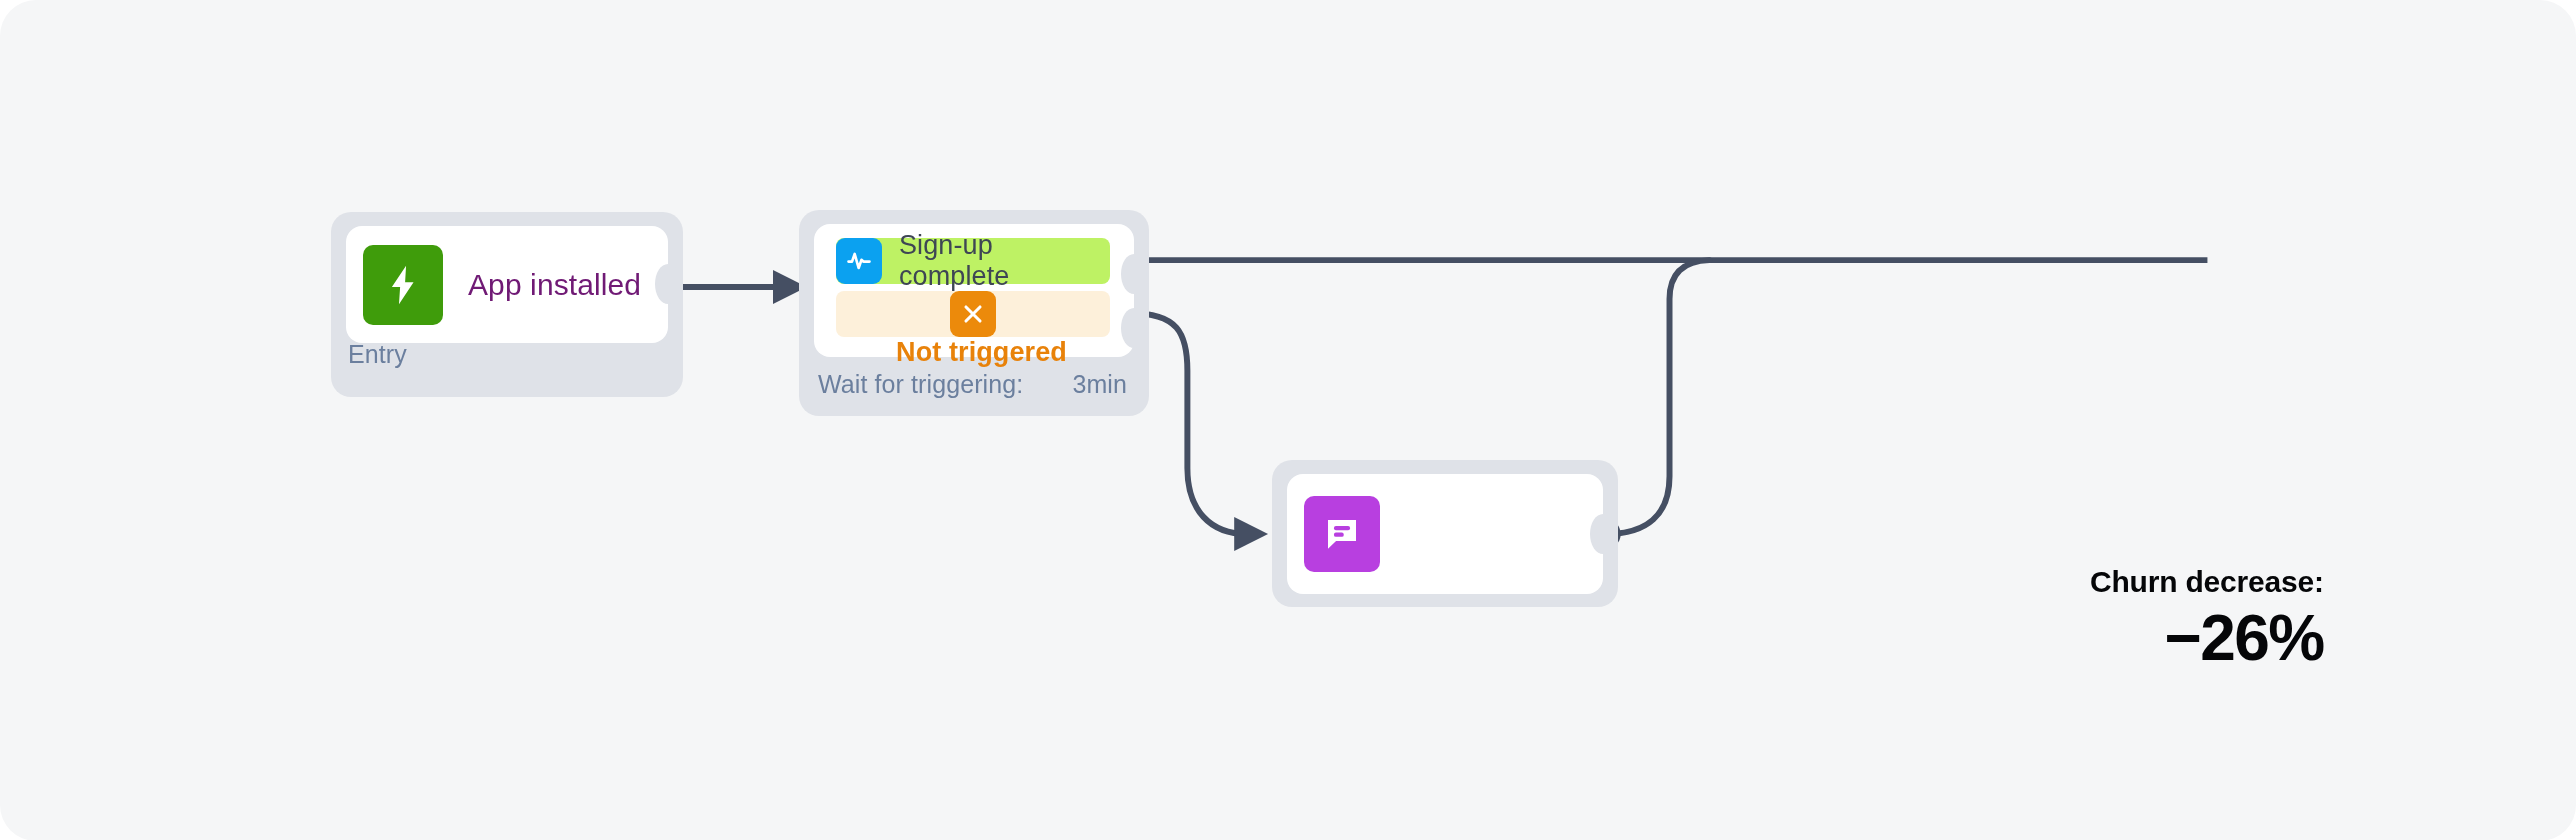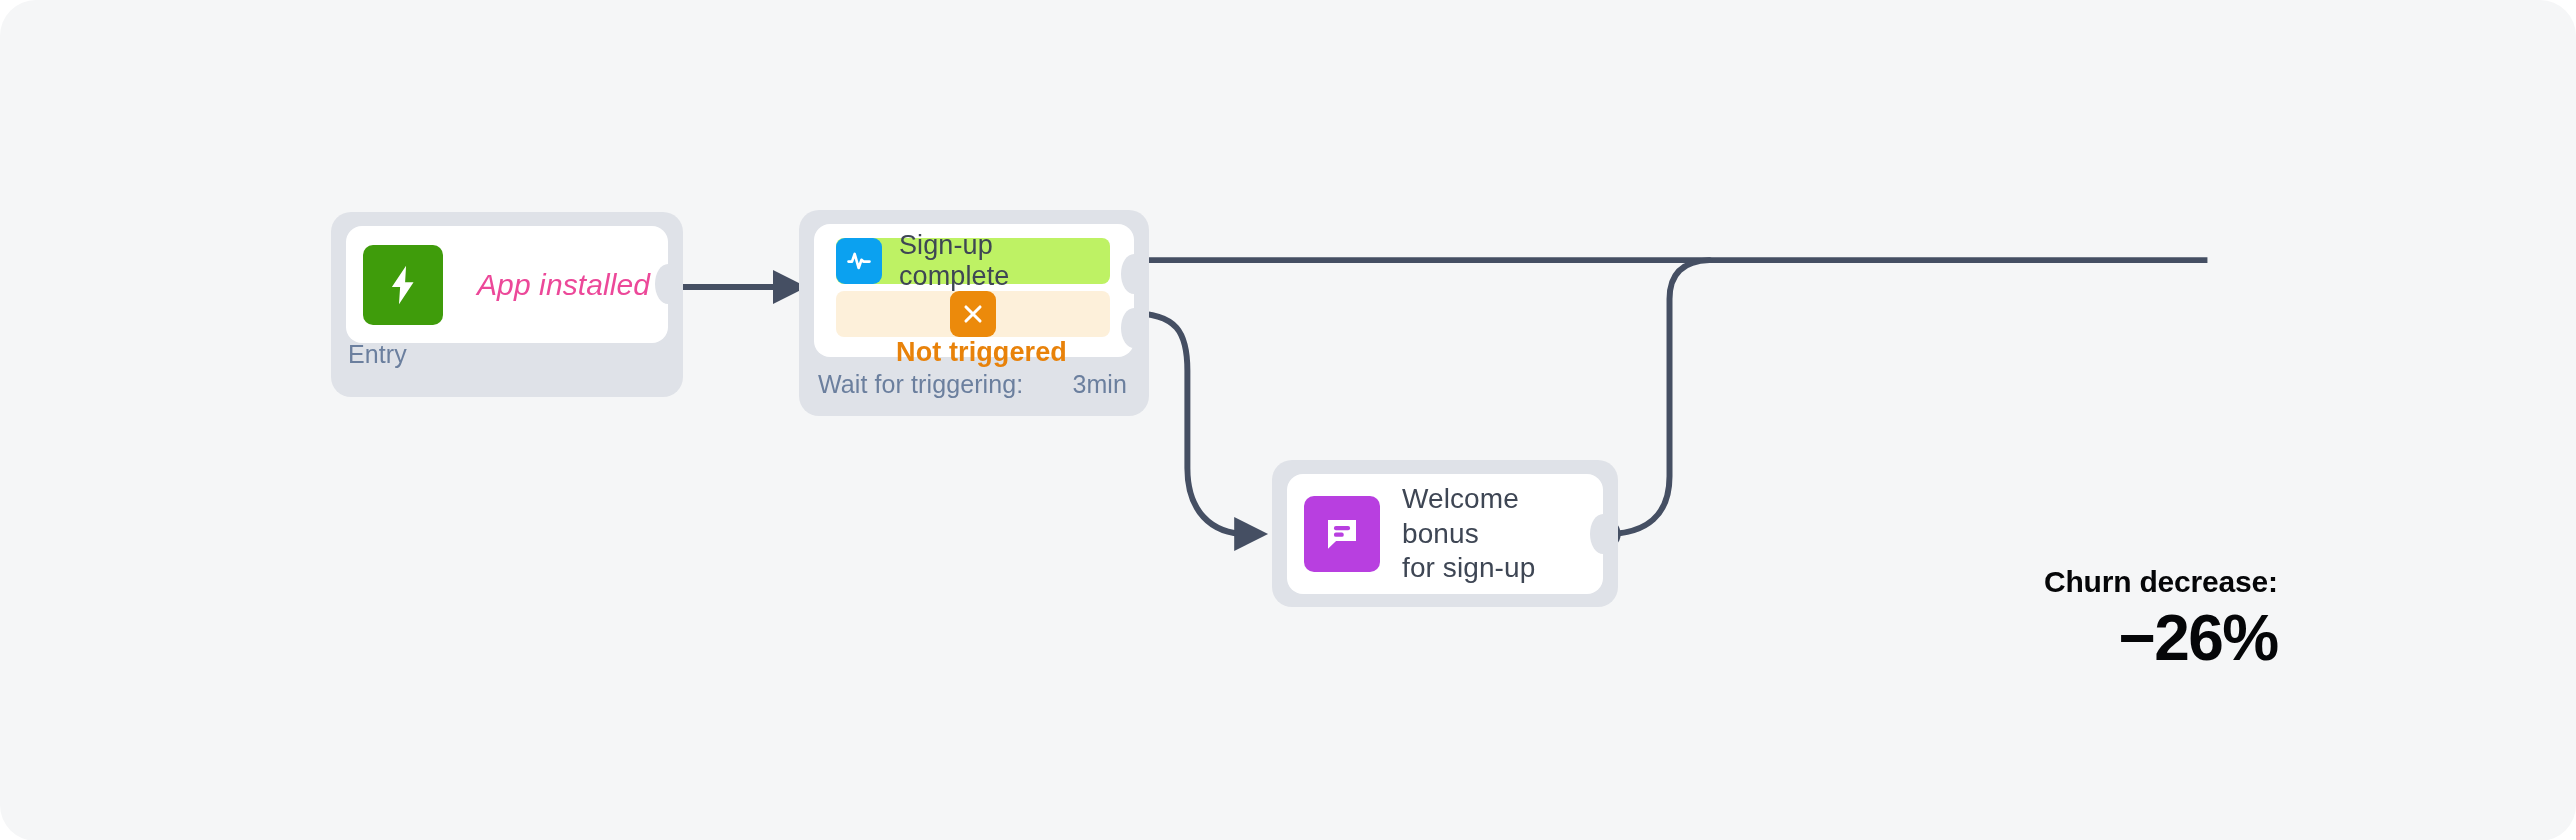--- a/index.html
+++ b/index.html
@@ -89,25 +89,24 @@
   
   #node-entry { left: 331px; top: 212px; width: 352px; height: 185px; }
   #node-entry .node-card {
     left: 15px; top: 14px; width: 322px; height: 117px;
     display: flex; align-items: center;
   }
   #node-entry .tile {
     width: 80px; height: 80px; margin-left: 17px; background: #3f9c0b;
   }
   .entry-label {
-    margin-left: 34px;
+    margin-left: 25px;
     font-size: 30px;
-    color: #ec4899;
-    letter-spacing: 0.1px;
-    font-style: italic;
+    color: #701a75;
+    letter-spacing: 0.1px;
   }
   #node-entry .node-footer { top: 128px; padding-left: 17px; text-align: right; }
 
   
   #node-trigger { left: 799px; top: 210px; width: 350px; height: 206px; }
   #node-trigger .node-card {
     left: 15px; top: 14px; width: 320px; height: 133px;
     padding: 14px 0 0 0;
     box-sizing: border-box;
   }
@@ -168,20 +167,21 @@
     left: 2044px;
     top: 565px;
     text-align: right;
     color: #050608;
   }
   .stat-caption {
     font-size: 30px;
     font-weight: bold;
     letter-spacing: -0.2px;
     white-space: nowrap;
+    margin-left: 46px;
   }
   .stat-value {
     font-size: 64px;
     font-weight: bold;
     letter-spacing: -1.5px;
     line-height: 1.05;
     margin-top: 6px;
     white-space: nowrap;
   }
 </style>
@@ -255,24 +255,20 @@
 
   <div class="node" id="node-message">
     <div class="node-card">
       <span class="tile">
         <svg width="42" height="42" viewBox="0 0 24 24">
           <path fill="#ffffff" d="M4 4h16v12H8.6L4 20.4z"></path>
           <rect x="7.4" y="7.4" width="9.2" height="2.4" rx="1.1" fill="#b83fe0"></rect>
           <rect x="7.4" y="11.2" width="5.6" height="2.4" rx="1.1" fill="#b83fe0"></rect>
         </svg>
       </span>
-      <span class="msg-label">
-        <span>Welcome bonus</span><br>
-        <span>for sign-up</span>
-      </span>
       <span class="notch" style="right:-13px; top:40px;"></span>
     </div>
   </div>
 
   <div id="stat">
     <div class="stat-caption">Churn decrease:</div>
     <div class="stat-value">−26%</div>
   </div>
 
 </div>

